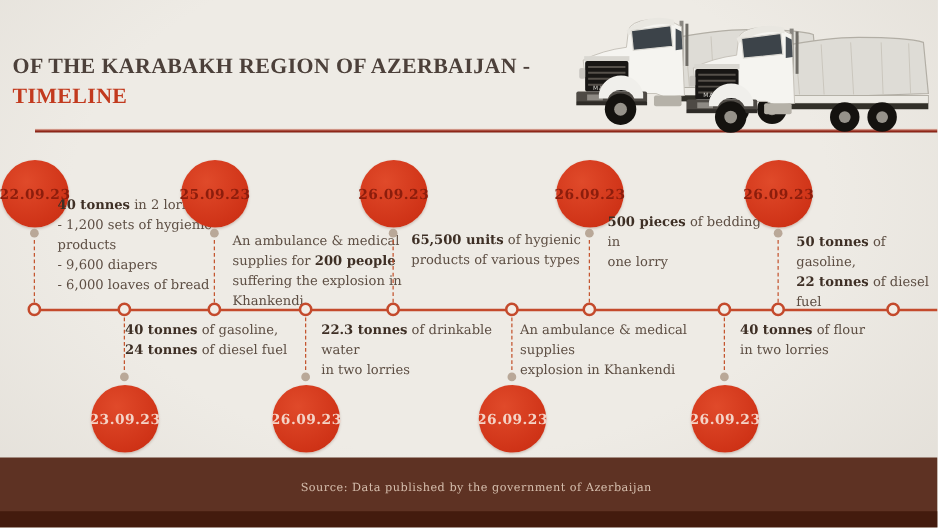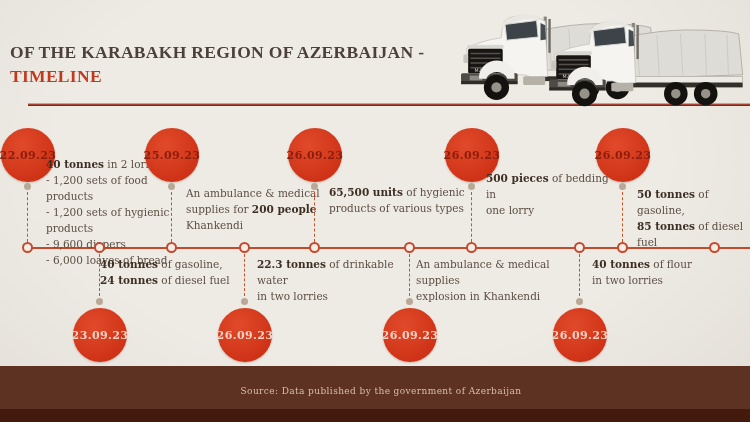--- a/index.html
+++ b/index.html
@@ -103,38 +103,38 @@
 
   <div>
     <div class="circle" style="left:1px;top:128px">
       <span class="date">22.09.23</span>
       </div>
     <div class="dot" style="left:24px;top:183px"></div>
     <div class="dash" style="left:27px;top:192px;height:50px"></div>
     <div class="ring" style="left:22px;top:242px"></div>
     <div class="txt" style="left:46px;top:156px;width:146px">
       <div class="ln"><b>40 tonnes</b><span> in 2 lorries:</span></div>
-      <div class="ln"><span>- 1,200 sets of food products</span></div>
       <div class="ln"><span>- 1,200 sets of hygienic</span></div>
       <div class="ln"><span>products</span></div>
       <div class="ln"><span>- 9,600 diapers</span></div>
       <div class="ln"><span>- 6,000 loaves of bread</span></div>
     </div>
   </div>
 
   <div>
     <div class="circle" style="left:145px;top:128px">
       <span class="date">25.09.23</span>
       </div>
     <div class="dot" style="left:168px;top:183px"></div>
     <div class="dash" style="left:171px;top:192px;height:50px"></div>
     <div class="ring" style="left:166px;top:242px"></div>
     <div class="txt" style="left:186px;top:185px;width:140px">
       <div class="ln"><span>An ambulance &amp; medical</span></div>
       <div class="ln"><span>supplies for </span><b>200 people</b></div>
+      <div class="ln"><span>suffering the explosion in</span></div>
       <div class="ln"><span>Khankendi</span></div>
     </div>
   </div>
 
   <div>
     <div class="circle" style="left:288px;top:128px">
       <span class="date">26.09.23</span>
       </div>
     <div class="dot" style="left:311px;top:183px"></div>
     <div class="dash" style="left:314px;top:192px;height:50px"></div>
@@ -160,21 +160,21 @@
 
   <div>
     <div class="circle" style="left:596px;top:128px">
       <span class="date">26.09.23</span>
       </div>
     <div class="dot" style="left:619px;top:183px"></div>
     <div class="dash" style="left:622px;top:192px;height:50px"></div>
     <div class="ring" style="left:617px;top:242px"></div>
     <div class="txt" style="left:637px;top:186px;width:118px">
       <div class="ln"><b>50 tonnes</b><span> of gasoline,</span></div>
-      <div class="ln"><b>85 tonnes</b><span> of diesel fuel</span></div>
+      <div class="ln"><b>22 tonnes</b><span> of diesel fuel</span></div>
     </div>
   </div>
 
   <div>
     <div class="ring" style="left:94px;top:242px"></div>
     <div class="dash" style="left:99px;top:254px;height:42px"></div>
     <div class="dot" style="left:96px;top:298px"></div>
     <div class="circle b" style="left:73px;top:308px">
       <span class="date">23.09.23</span>
       </div>

